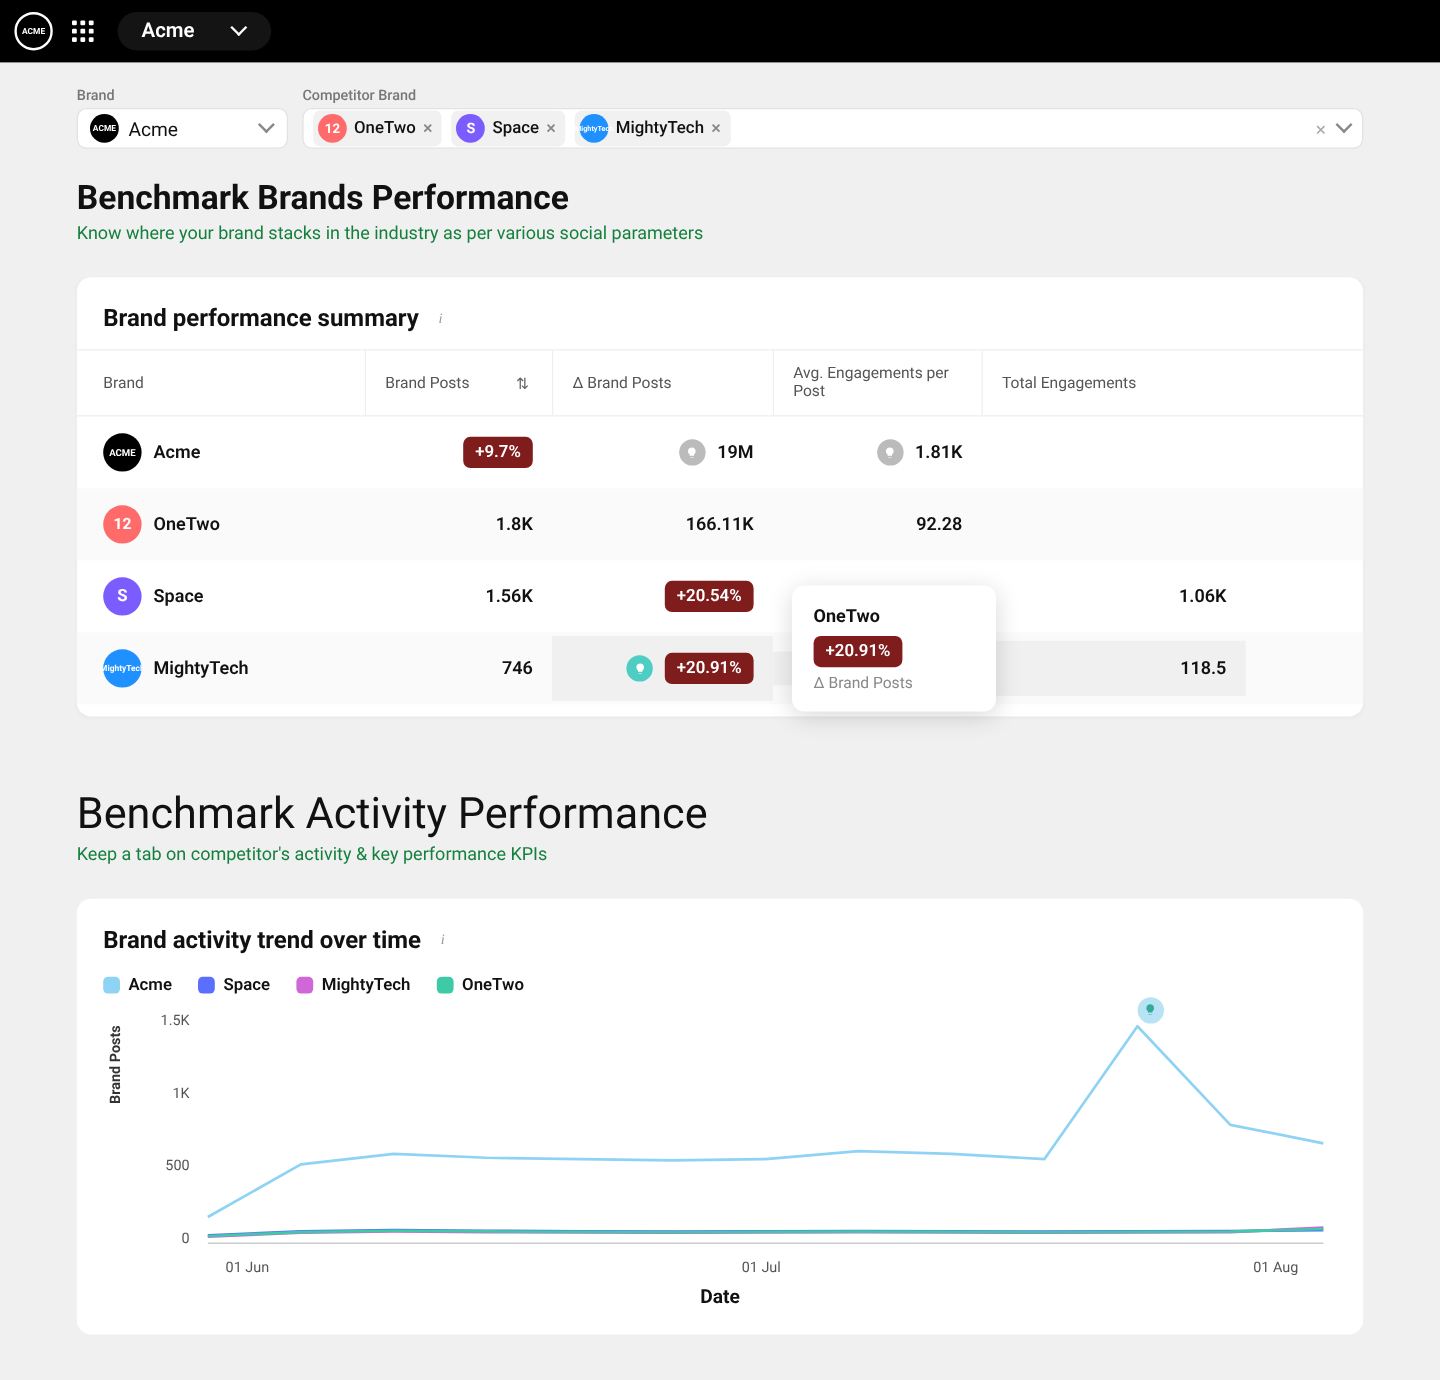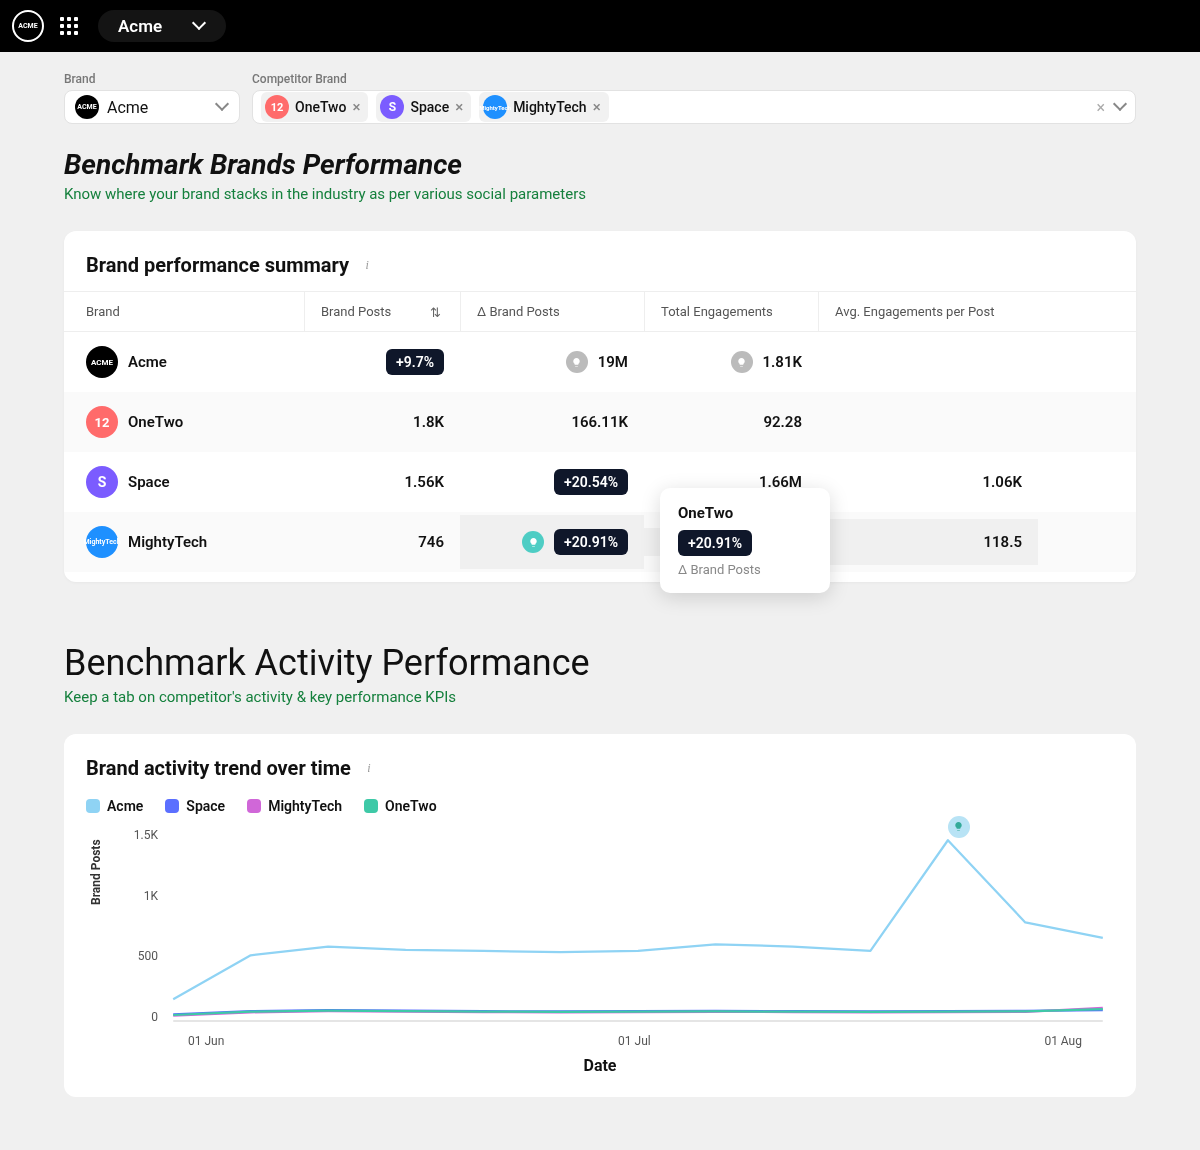--- a/index.html
+++ b/index.html
@@ -27,21 +27,21 @@
 .av-space { background: #7b5cff; font-size:12px; }
 .av-mighty { background: #1e90ff; font-size:6px; }
 .avatar-lg { width: 32px; height: 32px; font-size:8px; }
 .av-onetwo.avatar-lg{font-size:13px;}
 .av-space.avatar-lg{font-size:14px;}
 .av-mighty.avatar-lg{font-size:7px;}
 .compet-right { margin-left:auto; display:flex; gap:10px; align-items:center; }
 .compet-right .x{color:#aaa; cursor:pointer; font-size:16px;}
 .compet-right .chev-down::before{border-color:#888;}
 
-h1.page-title { font-size: 28px; font-weight: 700; margin-bottom: 4px; font-style: italic; }
+h1.page-title { font-size: 28px; font-weight: 700; margin-bottom: 4px; }
 .page-sub { color: #15803d; font-size: 15px; margin-bottom: 28px; }
 
 .card { background: #fff; border-radius: 12px; padding: 22px 0 10px; margin-bottom: 60px; box-shadow: 0 1px 3px rgba(0,0,0,0.04); }
 .card-header { padding: 0 22px 14px; display:flex; align-items:center; gap:10px; }
 .card-title { font-size: 20px; font-weight: 700; }
 .info-icon { width:16px; height:16px; border-radius:50%; color:#999; font-style:italic; font-size:12px; display:flex; align-items:center; justify-content:center; font-family: Georgia, serif; cursor:pointer; }
 
 .tbl-head { display:grid; grid-template-columns: 240px 156px 184px 174px 220px; border-top:1px solid #eee; border-bottom:1px solid #eee; }
 .tbl-head > div { padding: 12px 16px; font-size: 13px; color:#555; border-left:1px solid #eee; display:flex; align-items:center; gap:8px; }
 .tbl-head > div:first-child{border-left:none; padding-left:22px;}
@@ -52,21 +52,21 @@
 .tbl-row { display:grid; grid-template-columns: 240px 156px 184px 174px 220px; align-items:center; }
 .tbl-row:nth-child(even){background:#fafafa;}
 .tbl-row > div { padding: 14px 16px; font-size: 15px; }
 .tbl-row > div:first-child{padding-left:22px;}
 .cell-brand { display:flex; align-items:center; gap:10px; font-weight:600; }
 .cell-num { text-align:right; font-weight:600; display:flex; justify-content:flex-end; align-items:center; gap:10px; }
 .bulb { width:22px; height:22px; border-radius:50%; background:#bbb; display:inline-flex; align-items:center; justify-content:center; }
 .bulb.green{background:#4ecdc4;}
 .bulb svg{width:11px;height:11px;fill:#fff;}
 .delta-cell{display:flex; justify-content:flex-end; align-items:center; gap:10px; position:relative;}
-.delta-badge { background:#0f172a; color:#fff; border-radius:6px; padding:5px 10px; font-weight:600; font-size:14px; }
+.delta-badge { background:#7f1d1d; color:#fff; border-radius:6px; padding:5px 10px; font-weight:600; font-size:14px; }
 .row-highlight .delta-cell{background:#f0f0f0;}
 .row-highlight > div{background:#f0f0f0;}
 .row-highlight > div:first-child,.row-highlight > div:nth-child(2){background:transparent;}
 
 .tooltip { position:absolute; left: 660px; top: 488px; background:#fff; border-radius:10px; box-shadow:0 4px 20px rgba(0,0,0,0.15); padding:16px 18px; width:170px; z-index:10; }
 .tooltip-title{font-weight:700; margin-bottom:8px; font-size:15px;}
 .tooltip .delta-badge{font-size:14px; margin-bottom:6px; display:inline-block;}
 .tooltip-sub{color:#888; font-size:13px;}
 
 h2.section-title { font-size: 36px; font-weight:400; margin-bottom:4px; }
@@ -150,22 +150,22 @@
       <span class="card-title">Brand performance summary</span>
       <span class="info-icon">i</span>
     </div>
     <div class="tbl-head">
       <div>Brand</div>
       <div class="col-posts">
           <span>Brand Posts</span>
           <span class="sort-icon"></span>
         </div>
       <div>Δ Brand Posts</div>
+      <div>Avg. Engagements per Post</div>
       <div>Total Engagements</div>
-      <div>Avg. Engagements per Post</div>
     </div>
     <div id="tbl-body">
         <div class="tbl-row">
     <div class="cell-brand">
             <span class="avatar avatar-lg av-acme">ACME</span>
             <span>Acme</span>
           </div>
     <div class="delta-cell">
             <span class="delta-badge">+9.7%</span>
           </div>

